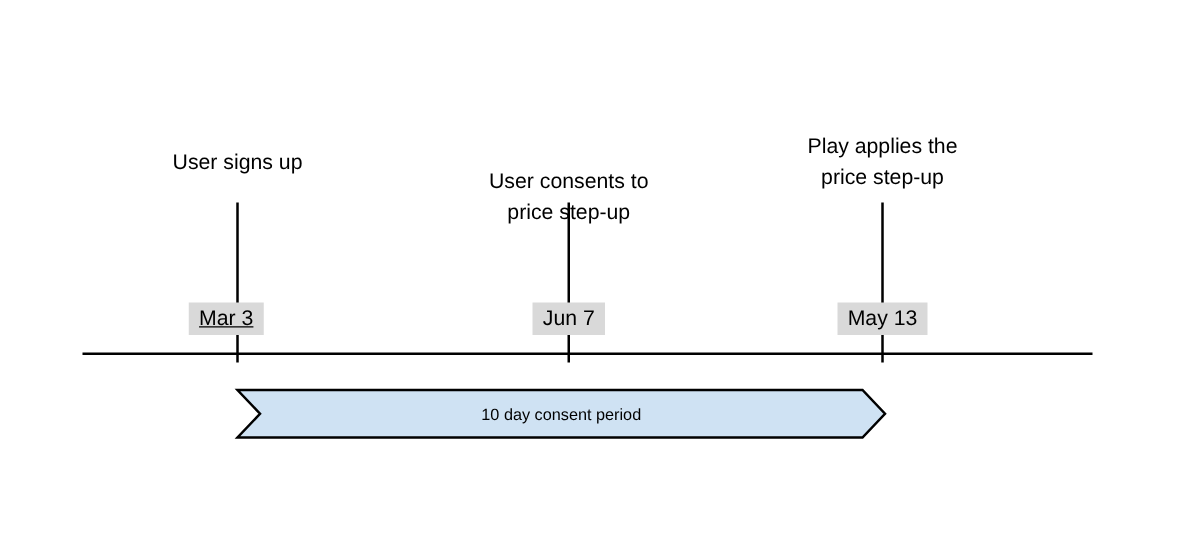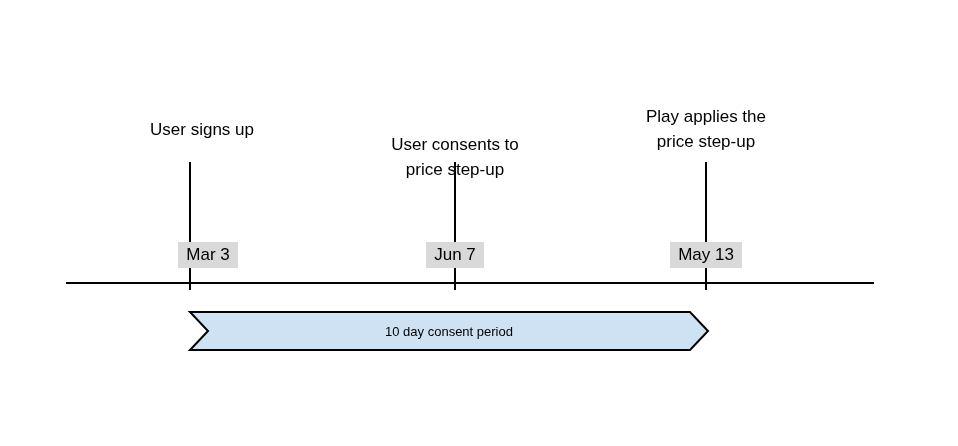--- a/index.html
+++ b/index.html
@@ -85,23 +85,23 @@
     top: 319px;
     width: 518px;
     height: 24px;
     display: flex;
     justify-content: center;
     align-items: center;
     font-size: 13px;
     z-index: 4;
   }
   
-  .ev0 .event-title { left: 82px; }
+  .ev0 .event-title { left: 70px; }
   .ev0 .event-tick  { left: 189px; }
-  .ev0 .event-date-wrap { left: 128px; }
+  .ev0 .event-date-wrap { left: 101px; text-decoration: underline; }
   .ev1 .event-title { left: 335px; margin-top: 28px; }
   .ev1 .event-tick  { left: 454px; }
   .ev1 .event-date-wrap { left: 375px; }
   .ev2 .event-title { left: 586px; }
   .ev2 .event-tick  { left: 705px; }
   .ev2 .event-date-wrap { left: 626px; }
 </style>
 </head>
 <body>
 

